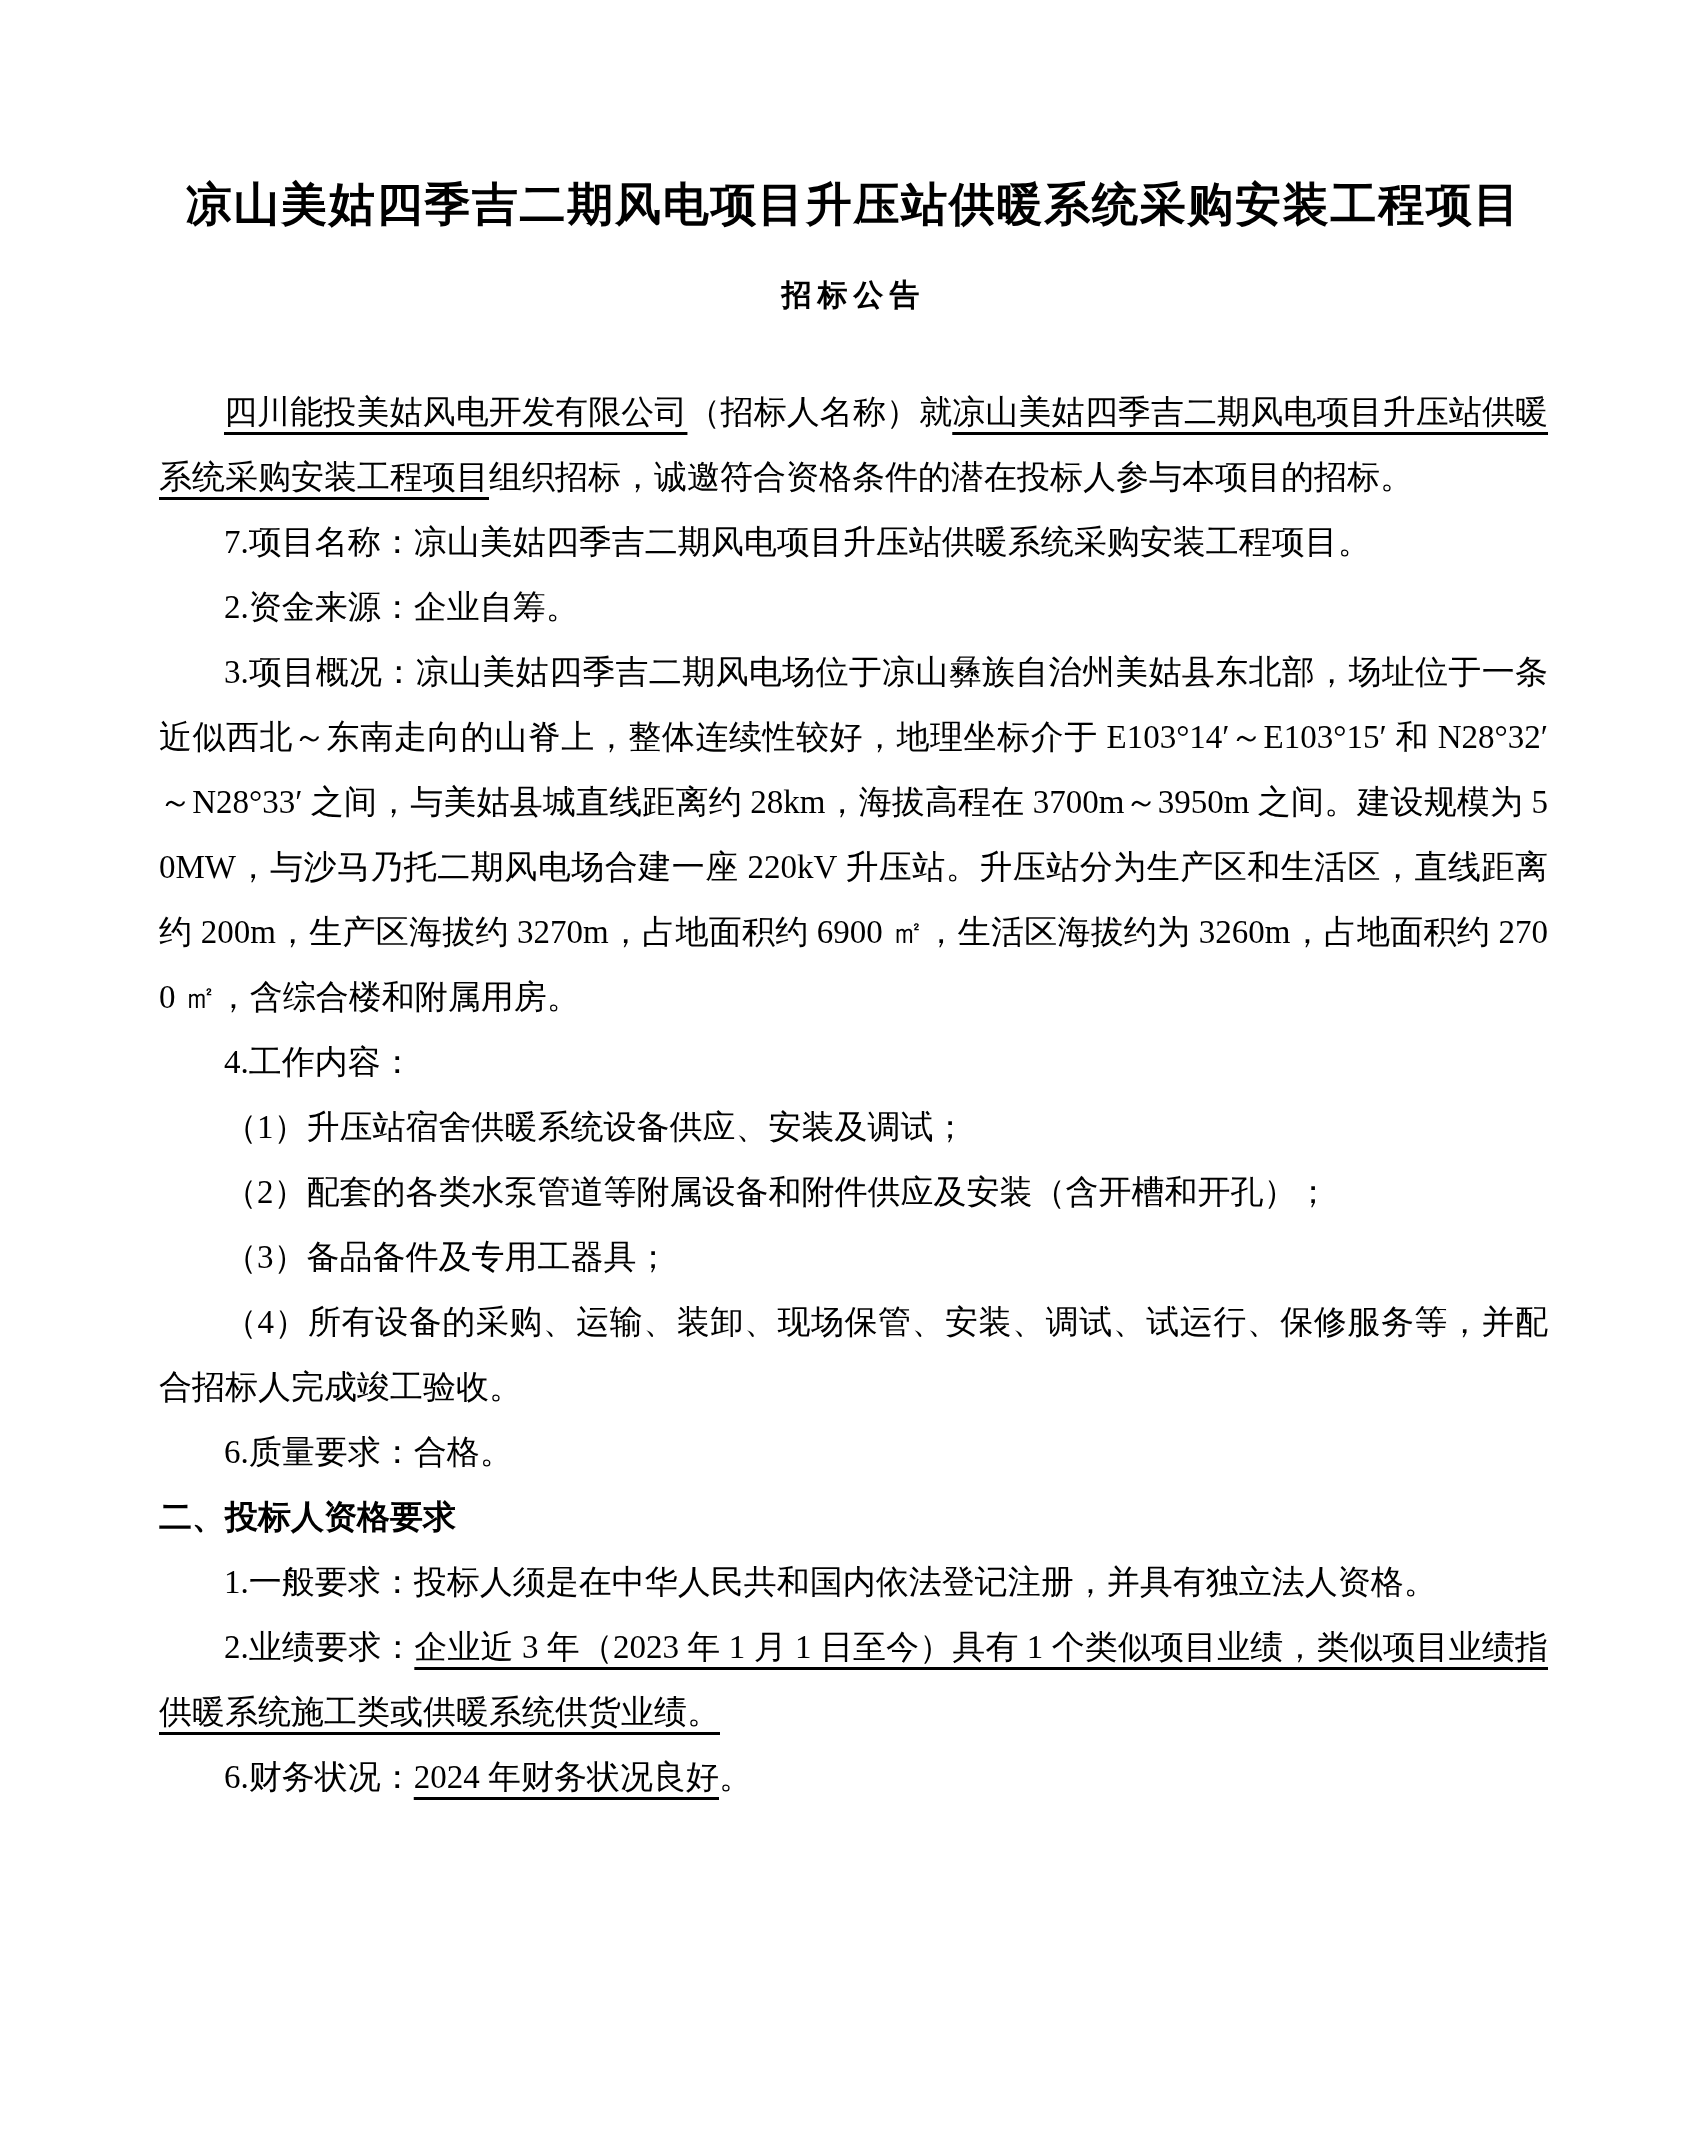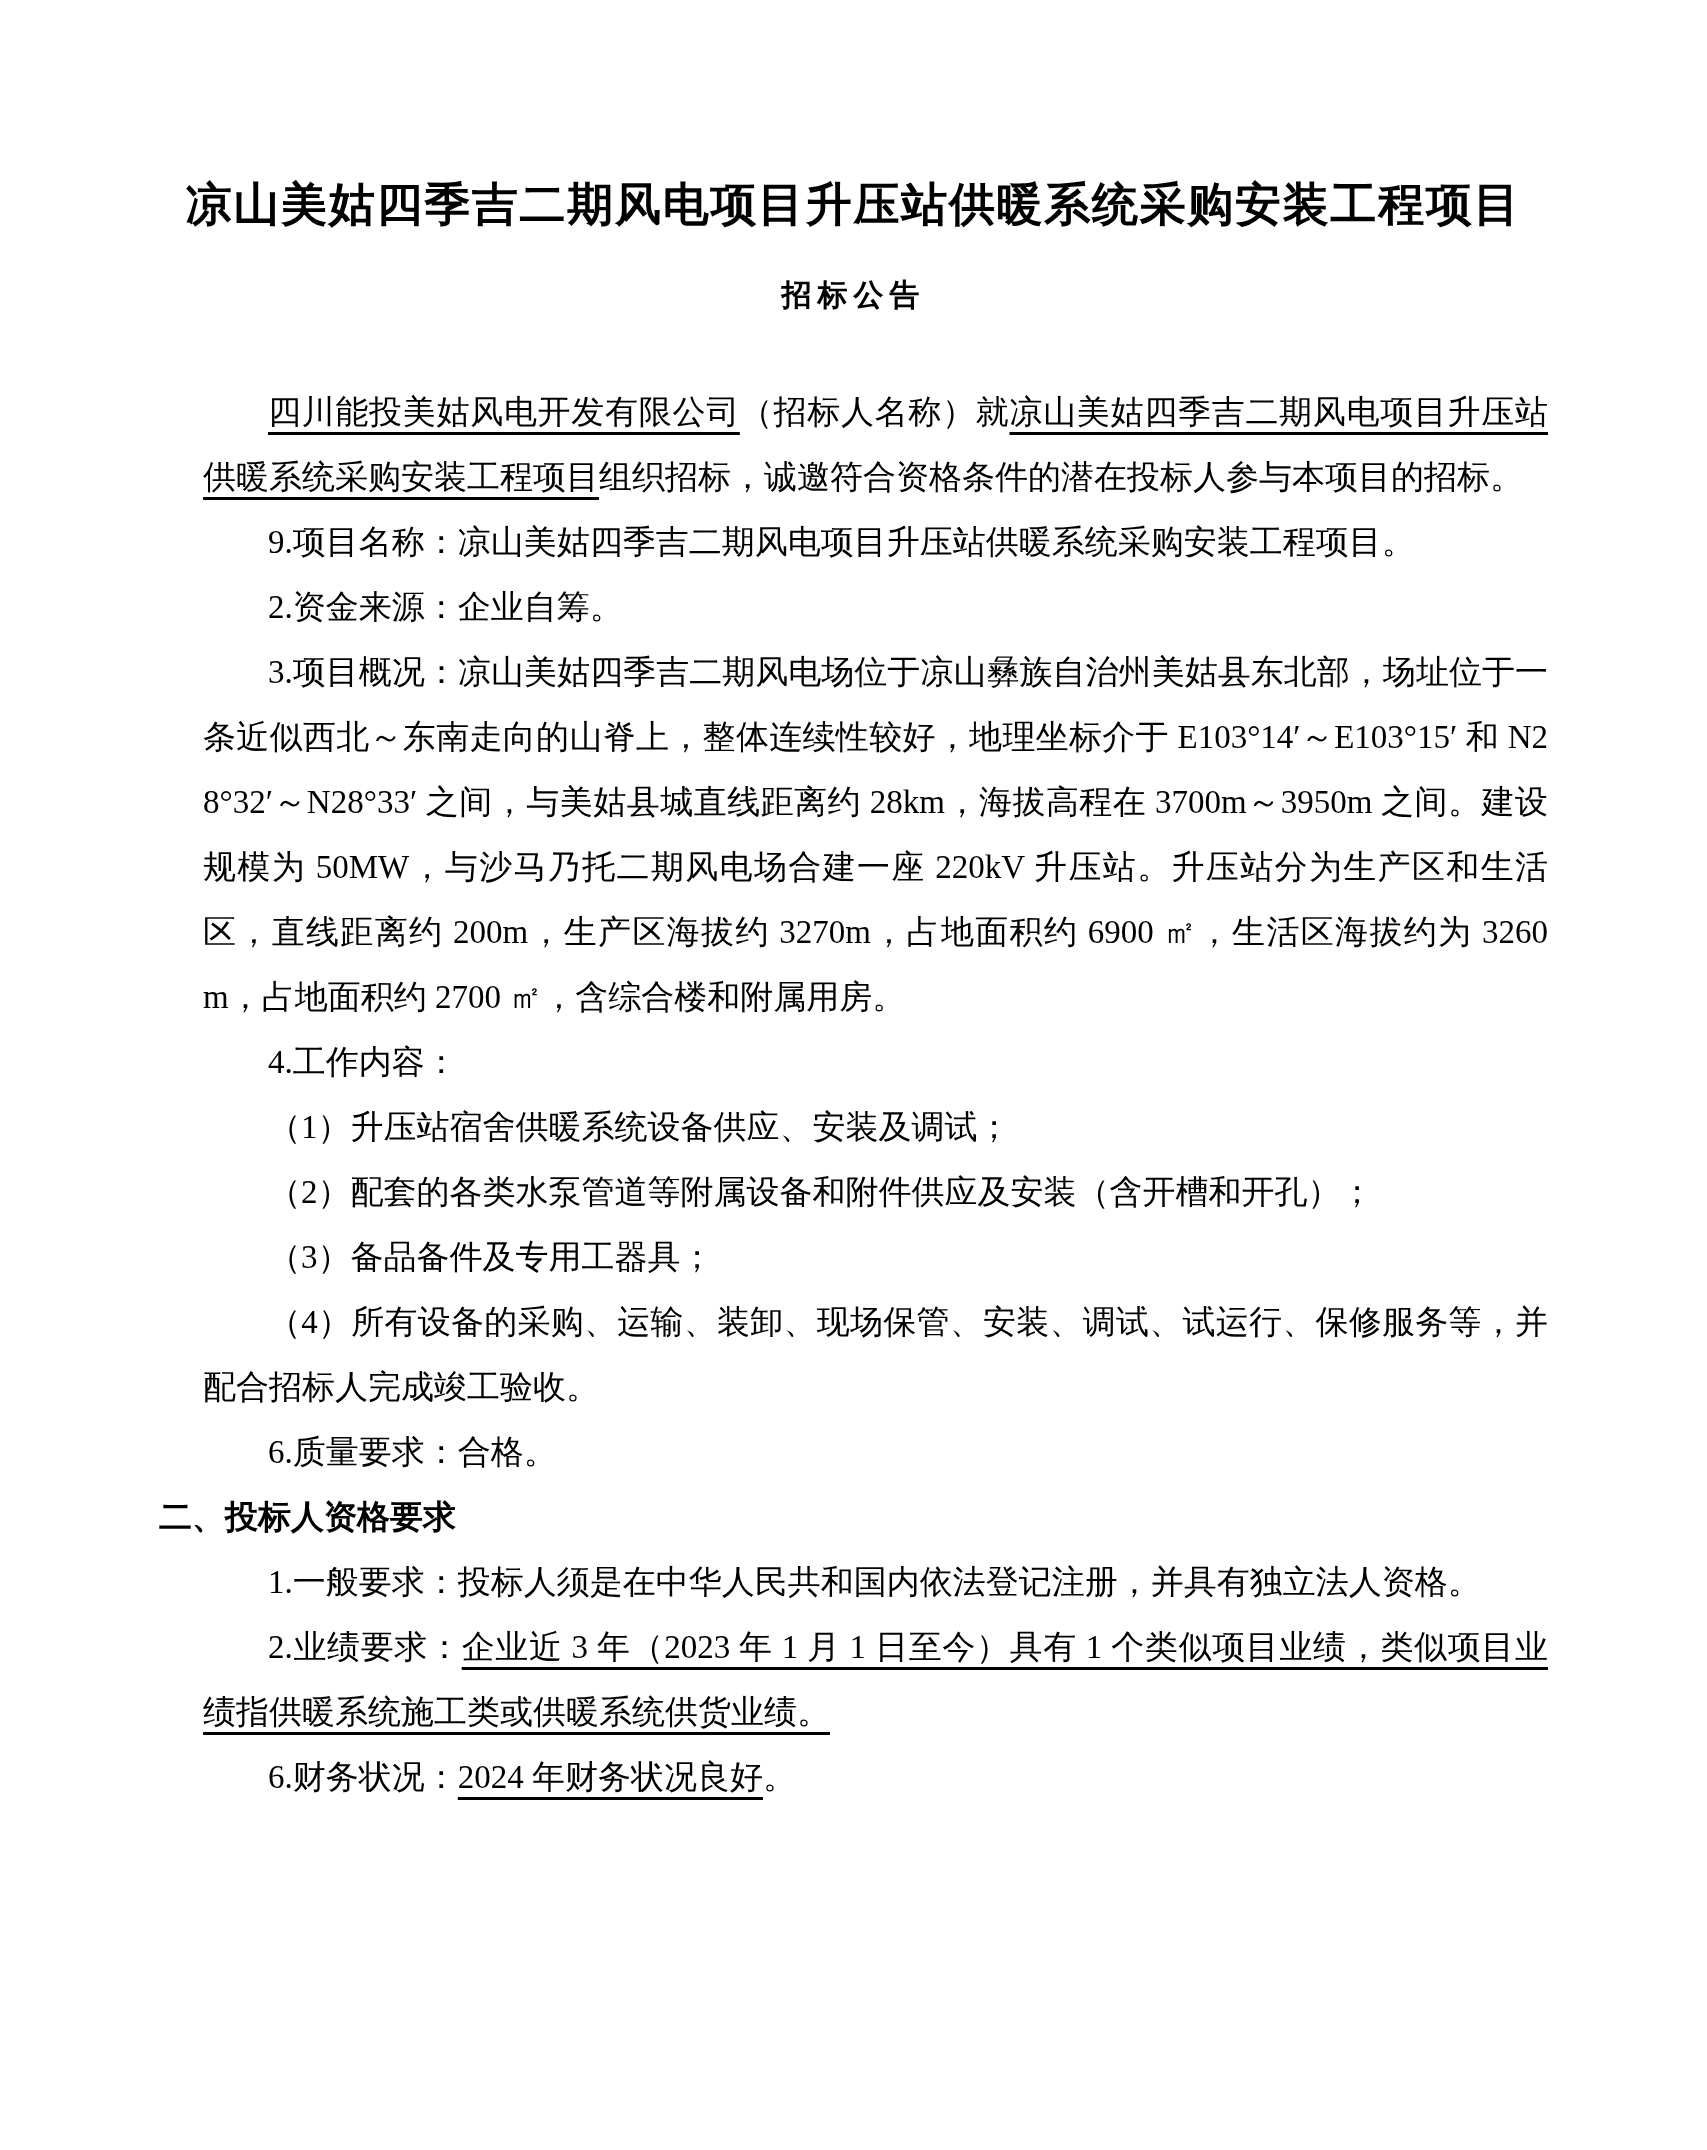--- a/index.html
+++ b/index.html
@@ -40,21 +40,20 @@
   p.body {
     margin: 0;
     font-size: 33px;
     line-height: 65px;
     text-align: justify;
     text-justify: inter-character;
     word-break: break-all;
   }
   p.indent {
     text-indent: 65px;
-    margin-left: 44px;
   }
   p.heading {
     font-weight: bold;
     text-align: left;
   }
   .u {
     text-decoration: underline;
     text-decoration-thickness: 2.6px;
     text-underline-offset: 8.6px;
   }
@@ -66,21 +65,21 @@
   <div class="content">
 
     <h1 class="title">凉山美姑四季吉二期风电项目升压站供暖系统采购安装工程项目</h1>
     <h2 class="subtitle">招标公告</h2>
 
     <div class="body-block">
 
       <p class="body indent"><span class="u">四川能投美姑风电开发有限公司</span><span>（招标人名称）就</span><span class="u">凉山美姑四季吉二期风电项目升压站供暖系统采购安装工程项目</span><span>组织招标，诚邀符合资格条件的潜在投标人参与本项目的招标。</span></p>
 
 
-      <p class="body indent">9.项目名称：凉山美姑四季吉二期风电项目升压站供暖系统采购安装工程项目。</p>
+      <p class="body indent">7.项目名称：凉山美姑四季吉二期风电项目升压站供暖系统采购安装工程项目。</p>
       <p class="body indent">2.资金来源：企业自筹。</p>
       <p class="body indent">3.项目概况：凉山美姑四季吉二期风电场位于凉山彝族自治州美姑县东北部，场址位于一条近似西北～东南走向的山脊上，整体连续性较好，地理坐标介于 E103°14′～E103°15′ 和 N28°32′～N28°33′ 之间，与美姑县城直线距离约 28km，海拔高程在 3700m～3950m 之间。建设规模为 50MW，与沙马乃托二期风电场合建一座 220kV 升压站。升压站分为生产区和生活区，直线距离约 200m，生产区海拔约 3270m，占地面积约 6900 ㎡，生活区海拔约为 3260m，占地面积约 2700 ㎡，含综合楼和附属用房。</p>
       <p class="body indent">4.工作内容：</p>
       <p class="body indent">（1）升压站宿舍供暖系统设备供应、安装及调试；</p>
       <p class="body indent">（2）配套的各类水泵管道等附属设备和附件供应及安装（含开槽和开孔）；</p>
       <p class="body indent">（3）备品备件及专用工器具；</p>
       <p class="body indent">（4）所有设备的采购、运输、装卸、现场保管、安装、调试、试运行、保修服务等，并配合招标人完成竣工验收。</p>
       <p class="body indent">6.质量要求：合格。</p>
 
       <p class="body heading">二、投标人资格要求</p>

